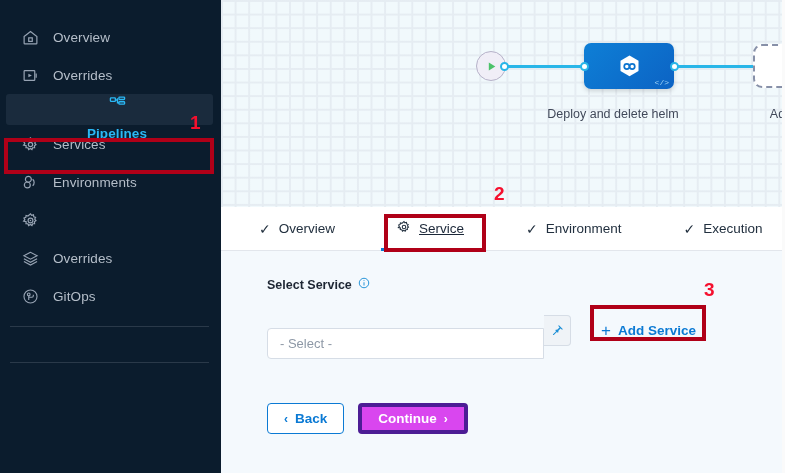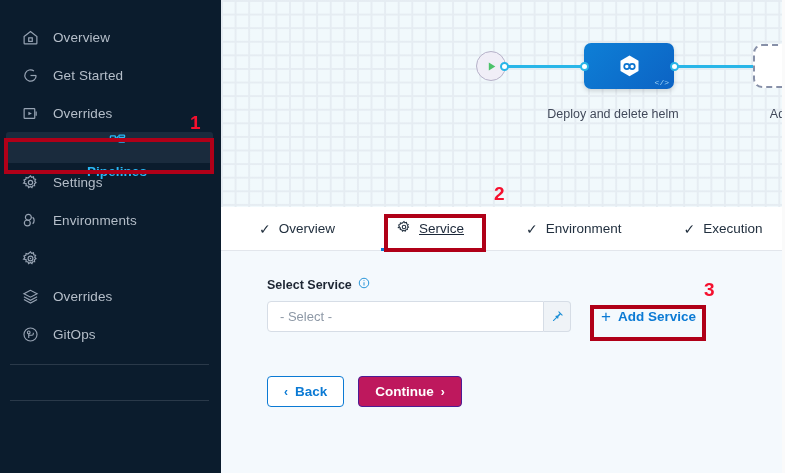--- a/index.html
+++ b/index.html
@@ -206,20 +206,21 @@
   .select-box {
     width: 277px; height: 31px;
     background: #fff;
     border: 1px solid #d6dde6;
     border-radius: 4px 0 0 4px;
     display: flex; align-items: center;
     padding-left: 12px;
     font-size: 13px;
     color: #8d98a6;
     cursor: pointer;
+    margin-top: 27px;
   }
   .pin-btn {
     width: 27px; height: 31px;
     background: #eff3f7;
     border: 1px solid #d6dde6;
     border-left: none;
     border-radius: 0 4px 4px 0;
     display: flex; align-items: center; justify-content: center;
     cursor: pointer;
   }
@@ -239,21 +240,21 @@
     height: 31px;
     border-radius: 4px;
     display: flex; align-items: center; justify-content: center;
     gap: 7px;
     font-size: 13.5px;
     font-weight: bold;
     cursor: pointer;
     padding: 0 16px;
   }
   .btn-back { background: #fff; border: 1px solid #0b7ad4; color: #0b7ad4; }
-  .btn-continue { background: #be185d; border: 1px solid #4c1d95; color: #fff; }
+  .btn-continue { background: #d946ef; border: 4px solid #4c1d95; color: #fff; }
   .chev { font-size: 12px; }
 
   
   .anno-box {
     position: absolute;
     border: 4px solid #b00018;
     z-index: 40;
     pointer-events: none;
     background: transparent;
   }
@@ -283,29 +284,20 @@
     <div class="nav-item">
       <span class="ico">
         <svg width="17" height="17" viewBox="0 0 24 24" fill="none" stroke="#97a3b3" stroke-width="1.7">
           <path d="M3 10.5 12 3.5l9 7V20a1 1 0 0 1-1 1H4a1 1 0 0 1-1-1z"></path>
           <rect x="9.5" y="12.5" width="5" height="5"></rect>
         </svg>
       </span>
       <span class="nav-label">Overview</span>
     </div>
 
-    <div class="nav-item">
-      <span class="ico">
-        <svg width="17" height="17" viewBox="0 0 24 24" fill="none" stroke="#97a3b3" stroke-width="1.7">
-          <path d="M20 12a8 8 0 1 1-3.2-6.4"></path>
-          <path d="M12 12h8"></path>
-        </svg>
-      </span>
-      <span class="nav-label">Get Started</span>
-    </div>
 
     <div class="nav-item">
       <span class="ico">
         <svg width="17" height="17" viewBox="0 0 24 24" fill="none" stroke="#97a3b3" stroke-width="1.7">
           <rect x="3" y="5" width="15" height="14" rx="1"></rect>
           <path d="M9 9.5l5 2.5-5 2.5z" fill="#97a3b3" stroke="none"></path>
           <path d="M20 9v6"></path>
         </svg>
       </span>
       <span class="nav-label">Overrides</span>
@@ -323,21 +315,21 @@
       <span class="nav-label">Pipelines</span>
     </div>
 
     <div class="nav-item">
       <span class="ico">
         <svg width="17" height="17" viewBox="0 0 24 24" fill="none" stroke="#97a3b3" stroke-width="1.7">
           <circle cx="12" cy="12" r="3"></circle>
           <path d="M12 2.6l1.6 2.2 2.6-.8.4 2.7 2.6.9-1.2 2.4 1.7 2.1-2.2 1.6.3 2.7-2.7.2-1.1 2.5-2.3-1.4-2.3 1.4-1.1-2.5-2.7-.2.3-2.7L2.3 13l1.7-2.1L2.8 8.5l2.6-.9.4-2.7 2.6.8z"></path>
         </svg>
       </span>
-      <span class="nav-label">Settings</span>
+      <span class="nav-label">Services</span>
     </div>
 
     <div class="nav-item">
       <span class="ico">
         <svg width="17" height="17" viewBox="0 0 24 24" fill="none" stroke="#97a3b3" stroke-width="1.7">
           <circle cx="9" cy="7.5" r="4.2"></circle>
           <circle cx="7.5" cy="15.5" r="4.2"></circle>
           <path d="M15 7.5a5.8 5.8 0 0 1 0 9"></path>
         </svg>
       </span>

